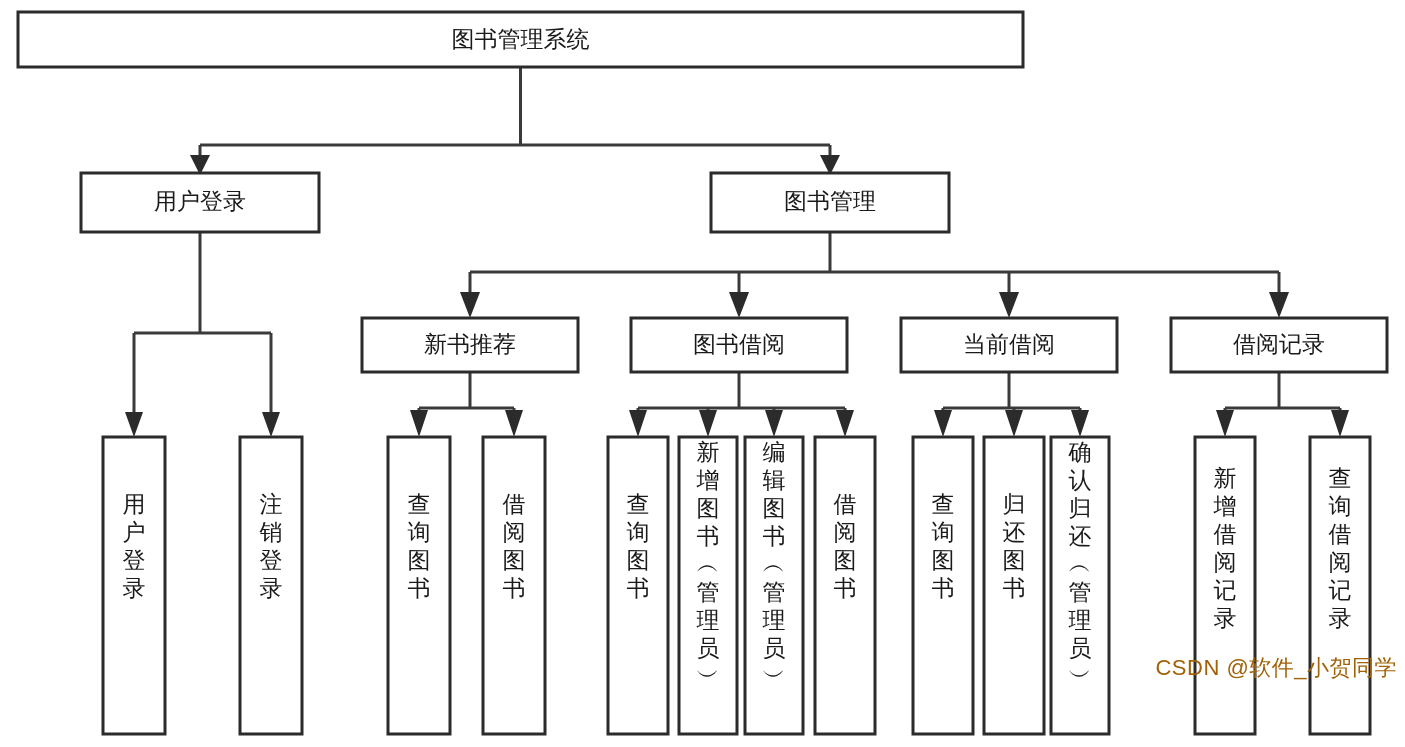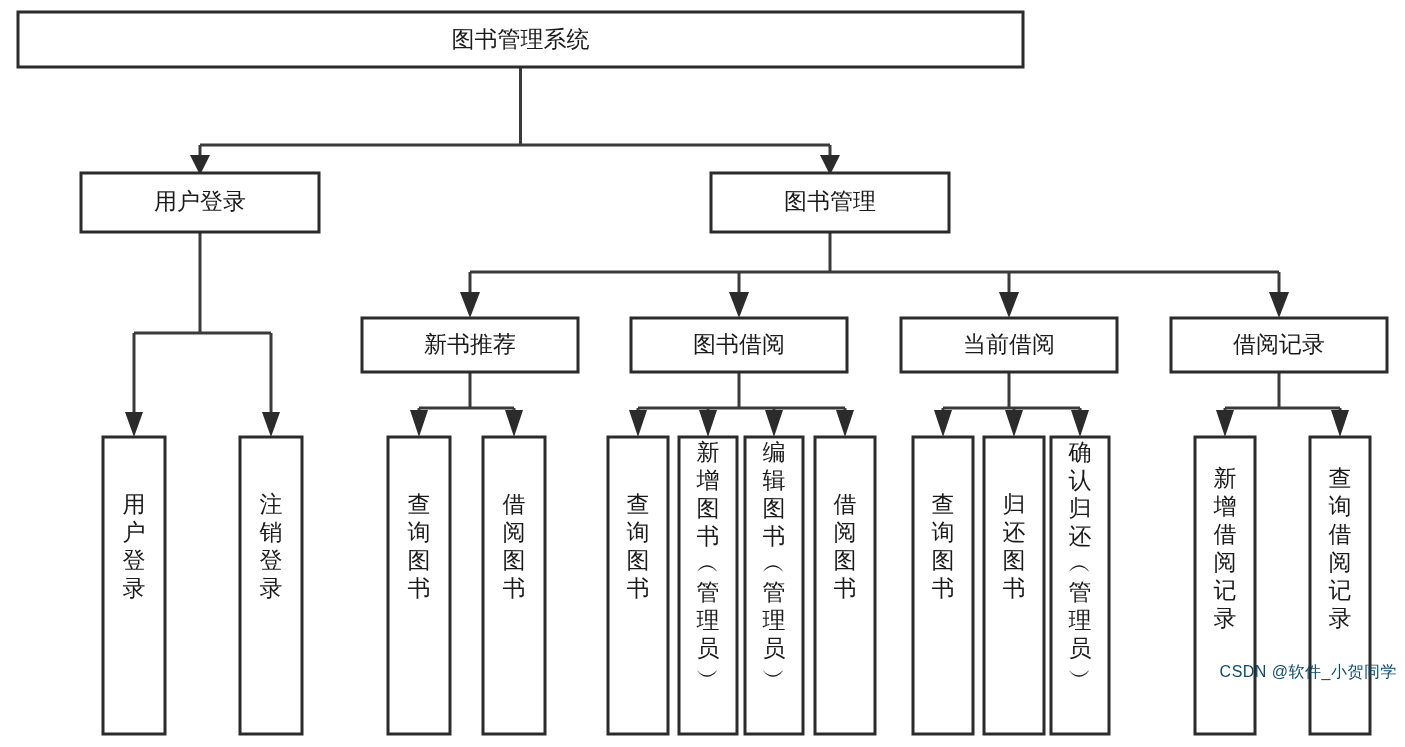--- a/index.html
+++ b/index.html
@@ -56,22 +56,22 @@
     font-size: 23px;
     fill: #1a1a1a;
     text-anchor: middle;
     white-space: pre;
   }
   .watermark {
     position: absolute;
     right: 8px;
     bottom: 2px;
     font-family: "Liberation Sans", "DejaVu Sans", sans-serif;
-    font-size: 16px;
-    color: #0c4a6e;
+    font-size: 22px;
+    color: #a16207;
     letter-spacing: 0.5px;
     user-select: none;
     pointer-events: none;
   }
 </style>
 </head>
 <body>
 
 <div id="diagram-root">
 

